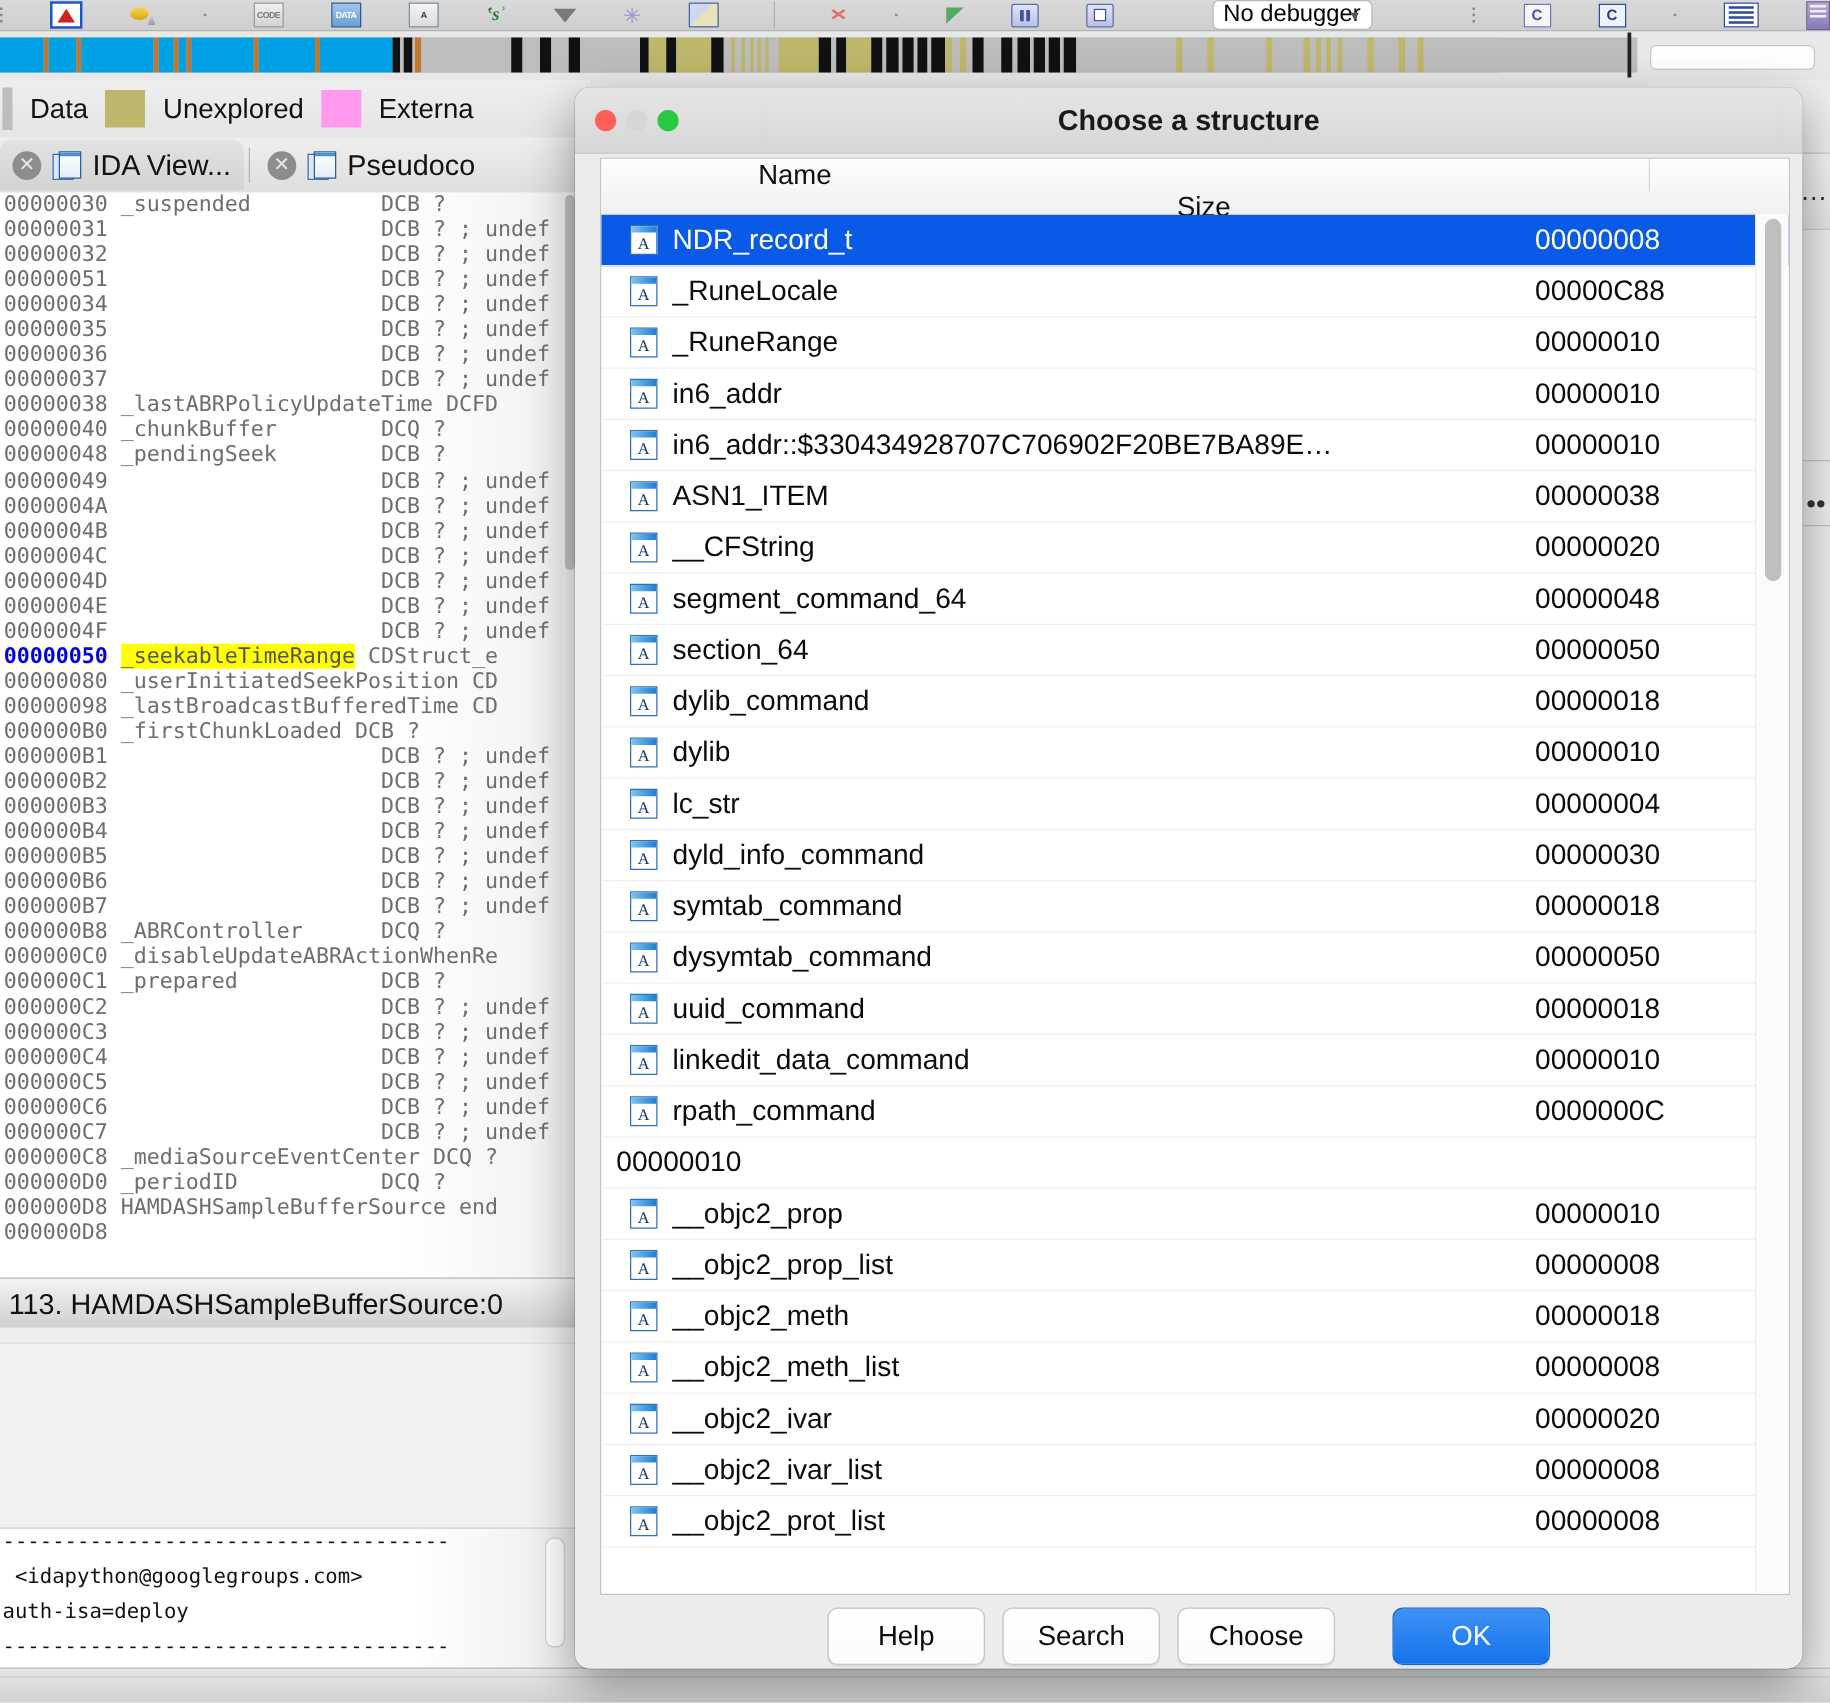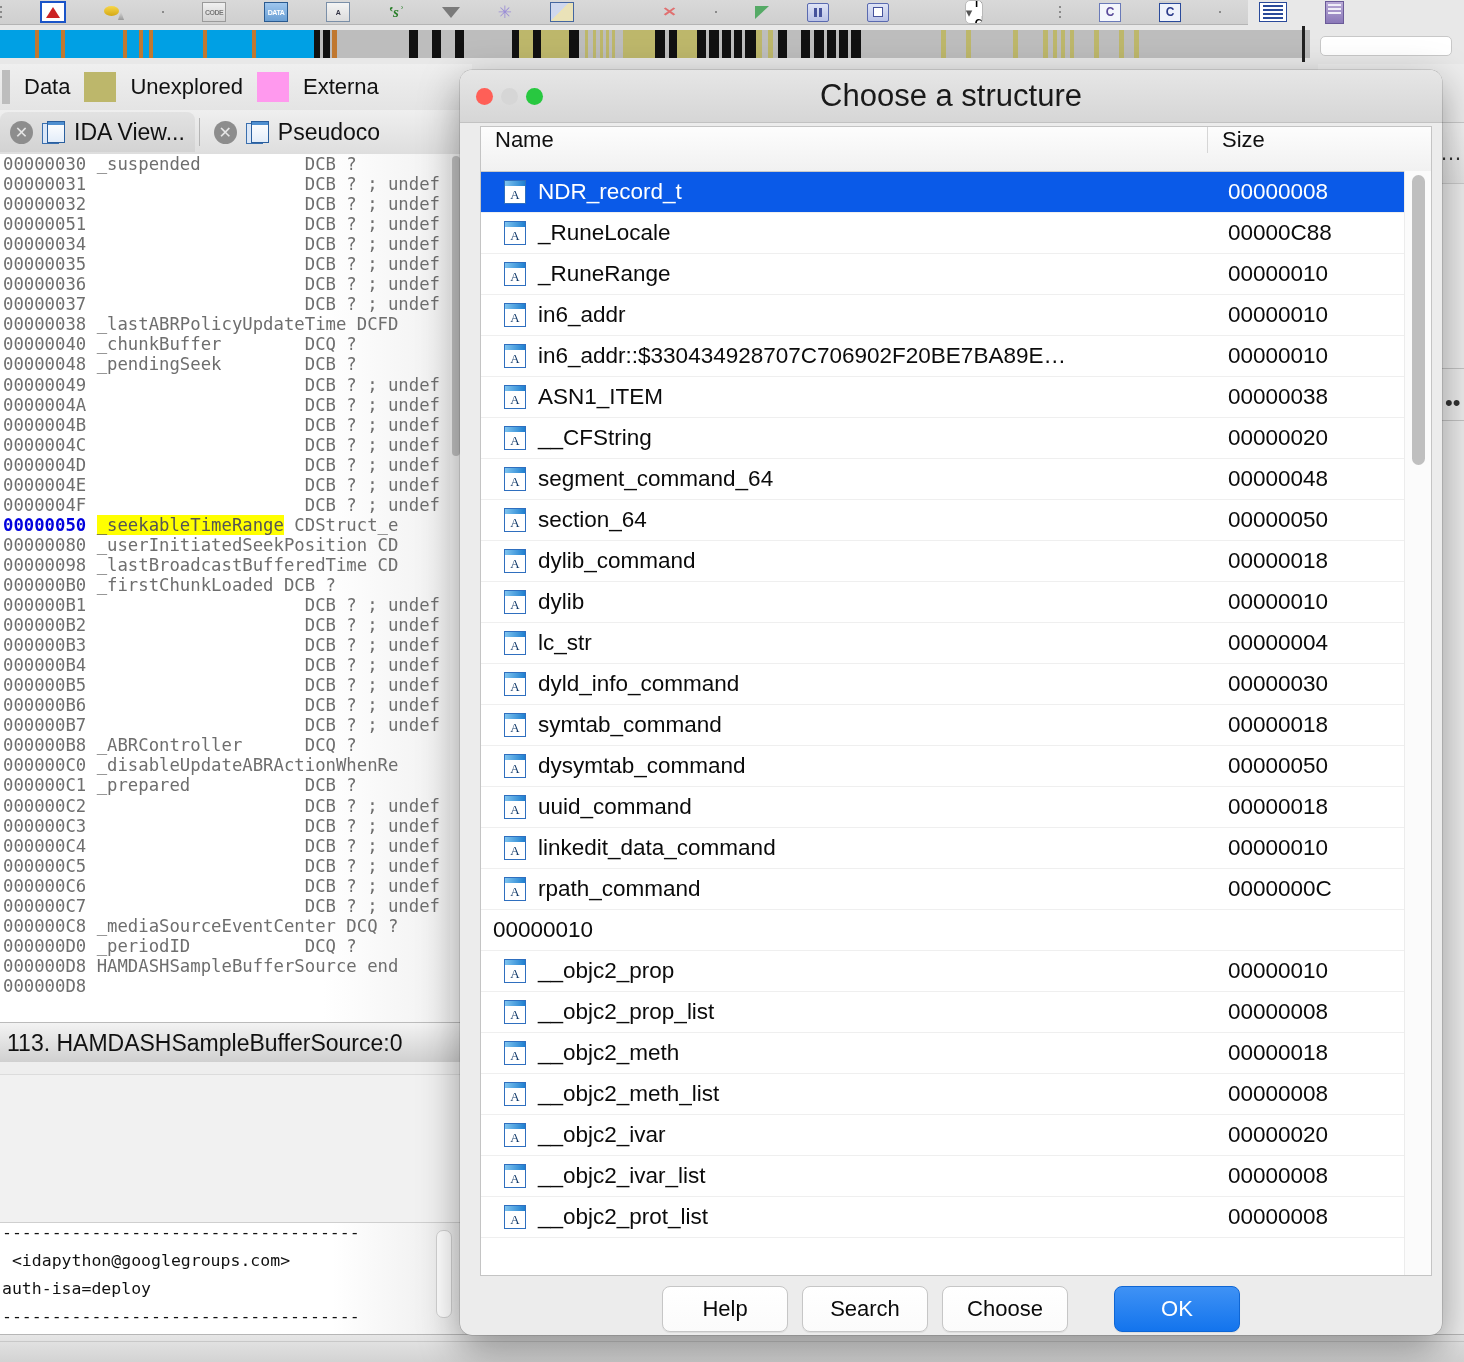--- a/index.html
+++ b/index.html
@@ -6,21 +6,21 @@
     margin: 0; padding: 0;
     width: 1464px; height: 1362px;
     overflow: hidden;
     background: #e8e8e8;
     font-family: "Liberation Sans", sans-serif;
   }
   #root { position: relative; width: 1464px; height: 1362px; }
 
   
   .toolbar {
-    position: absolute; left: 0; top: 0; width: 1248px; height: 24px;
+    position: absolute; left: 0; top: 0; width: 1464px; height: 24px;
     background: linear-gradient(#d9d9d9, #cfcfcf);
     border-bottom: 1px solid #b4b4b4;
     display: flex; align-items: center; gap: 38px;
   }
   .tb-sep { width: 1px; height: 22px; background: #b0b0b0; margin: 0 6px; }
   .tb-dots { width: 8px; height: 22px; display:flex; flex-direction:column;
              justify-content:center; align-items:center; gap:3px; }
   .tb-dots i { width:2px; height:2px; background:#8a8a8a; display:block; }
   .tb-ico { width: 28px; height: 22px; display:flex; align-items:center;
             justify-content:center; position: relative; }
@@ -180,28 +180,28 @@
     display: flex; align-items: center; position: relative;
     border-bottom: 1px solid #c2c2c2;
   }
   .traffic { display: flex; gap: 8px; margin-left: 16px; }
   .tl { width: 17px; height: 17px; border-radius: 50%; }
   .tl.r { background: #ff5f57; }
   .tl.y { background: #d6d6d6; }
   .tl.g { background: #28c840; }
   .dlg-title .t {
     position: absolute; left: 0; right: 0; text-align: center;
-    font-size: 31px; font-weight: normal; color: #1a1a1a;
+    font-size: 23px; font-weight: bold; color: #1a1a1a;
   }
   .dlg-body { position: absolute; left: 10px; top: 56px; width: 962px; height: 1150px;
       background:#ececec; }
   .lv { position: absolute; left: 10px; top: 0; width: 950px; height: 1148px;
       background: #fff; border: 1px solid #c4c4c4; overflow: hidden; }
   .lv-head { display: flex; height: 44px; background: linear-gradient(#fdfdfd,#f1f1f1);
-      border-bottom: 1px solid #c9c9c9; align-items: flex-start; }
+      border-bottom: 1px solid #c9c9c9; align-items: center; flex-direction: column; }
   .lv-head .hcell { font-size: 22px; color: #101010; padding-left: 14px; }
   .lv-head .hcell.name { width: 712px; border-right: 1px solid #d6d6d6; }
   .lv-head .hcell.size { flex: 1; }
   .lv-rows { position: relative; }
   .row { display: flex; align-items: center; height: 40px; border-bottom: 1px solid #efefef; }
   .row.sel { background: #0a5ae8; }
   .row .c-name { width: 712px; display: flex; align-items: center; gap: 12px;
       padding-left: 23px; overflow: hidden; }
   .row .nmtxt { font-size: 22.5px; color: #0b0b0b; white-space: nowrap; }
   .row.sel .nmtxt { color: #fff; }

